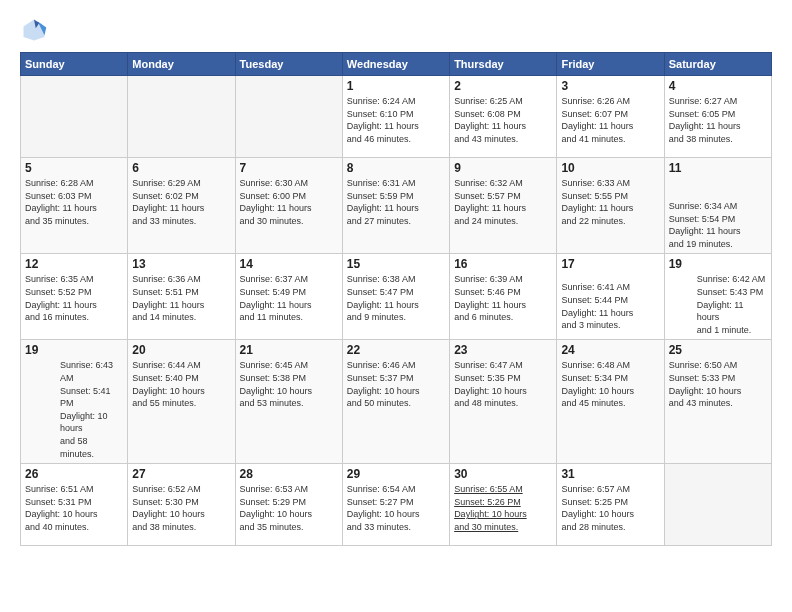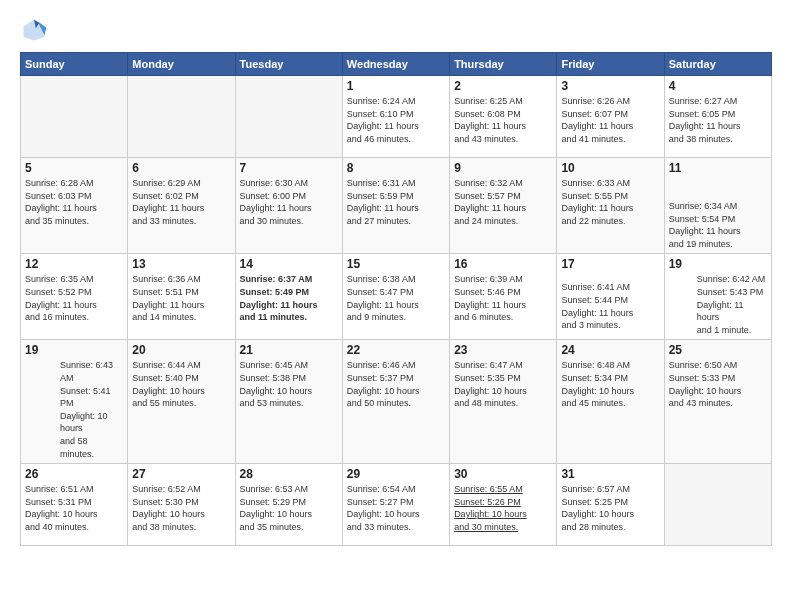--- a/index.html
+++ b/index.html
@@ -236,21 +236,21 @@
           </td>
           <td>
             <span class="day-num">13</span>
             <div class="day-info" style="white-space: pre-line;">Sunrise: 6:36 AM
 Sunset: 5:51 PM
 Daylight: 11 hours
 and 14 minutes.</div>
           </td>
           <td>
             <span class="day-num">14</span>
-            <div class="day-info" style="white-space: pre-line; font-weight: bold;">Sunrise: 6:37 AM
+            <div class="day-info" style="white-space: pre-line;">Sunrise: 6:37 AM
 Sunset: 5:49 PM
 Daylight: 11 hours
 and 11 minutes.</div>
           </td>
           <td>
             <span class="day-num">15</span>
             <div class="day-info" style="white-space: pre-line;">Sunrise: 6:38 AM
 Sunset: 5:47 PM
 Daylight: 11 hours
 and 9 minutes.</div>

